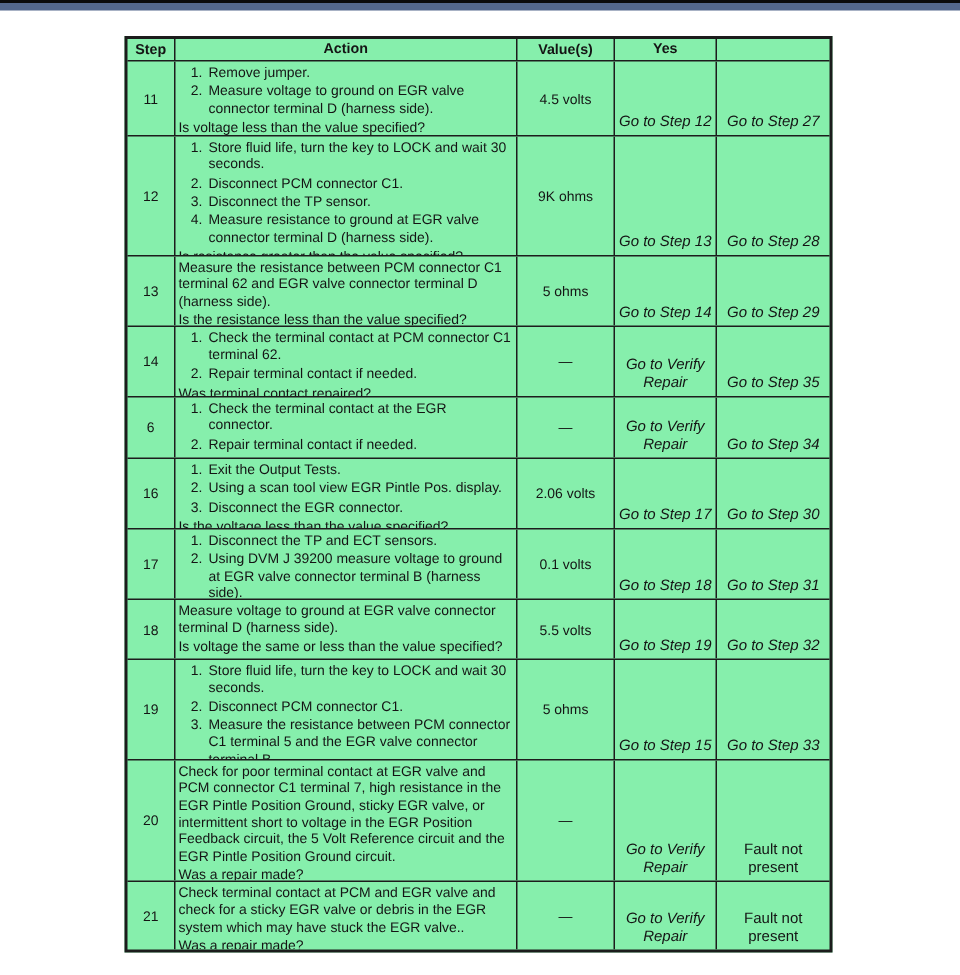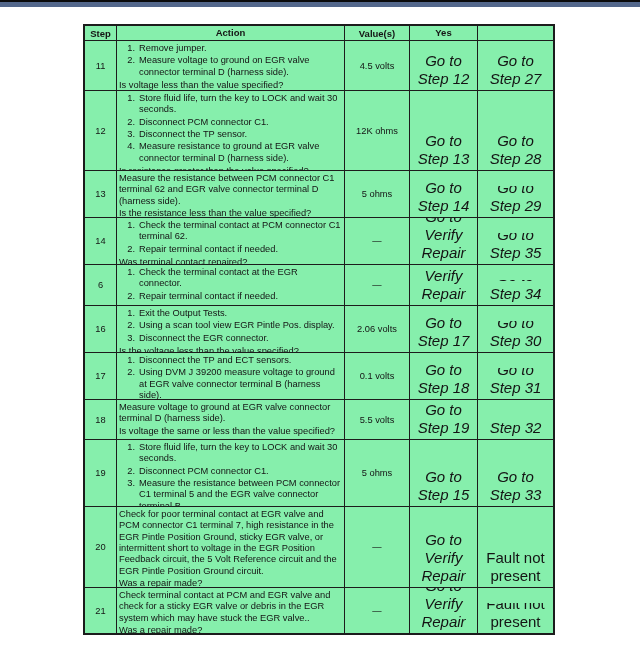--- a/index.html
+++ b/index.html
@@ -23,21 +23,21 @@
   .trow{display:flex;border-bottom:1px solid #1c1c1c;box-sizing:border-box;overflow:hidden;}
   .trow:last-child{border-bottom:none;}
   .cell{border-right:1px solid #1c1c1c;box-sizing:border-box;overflow:hidden;}
   .cell:last-child{border-right:none;margin-top:15px;}
   .c-step{width:32px;flex:none;display:flex;align-items:center;justify-content:center;font-size:9.3px;}
   .c-action{width:228px;flex:none;display:flex;flex-direction:column;font-size:9.3px;line-height:1.22;}
   .c-value{width:65px;flex:none;display:flex;align-items:center;justify-content:center;font-size:9.3px;text-align:center;}
   .c-yes{width:68px;flex:none;}
   .c-no{flex:1;}
   .c-ans{display:flex;flex-direction:column;justify-content:flex-end;align-items:center;
-         text-align:center;font-size:15px;font-style:italic;line-height:1.2;padding:1px 2px 2px 2px;}
+         text-align:center;font-size:10px;font-style:italic;line-height:1.2;padding:1px 2px 2px 2px;}
   .c-ans.plain{font-style:normal;}
   
   .hrow{height:15px;}
   .hrow .cell{display:flex;align-items:center;justify-content:center;
               font-weight:bold;font-size:9.5px;font-style:normal;padding:0;}
   
   .items{counter-reset:n;padding:2px 2px 0 5px;}
   .item{counter-increment:n;display:flex;margin-bottom:1px;}
   .item::before{content:counter(n) ".";width:13px;text-align:right;margin-right:4px;flex:none;}
   .para{padding:2px 3px 0 2px;}
@@ -94,21 +94,21 @@
           </div>
         <div class="item">
             <span>Disconnect the TP sensor.</span>
           </div>
         <div class="item">
             <span>Measure resistance to ground at EGR valve connector terminal D (harness side).</span>
           </div>
       </div>
       <div class="question">Is resistance greater than the value specified?</div>
     </div>
-    <div class="cell c-value">12K ohms</div>
+    <div class="cell c-value">9K ohms</div>
     <div class="cell c-yes c-ans">Go to Step 13</div>
     <div class="cell c-no c-ans">Go to Step 28</div>
   </div>
 
   <div class="trow r13">
     <div class="cell c-step">13</div>
     <div class="cell c-action">
       <div class="para">Measure the resistance between PCM connector C1 terminal 62 and EGR valve connector terminal D (harness side).</div>
       <div class="question">Is the resistance less than the value specified?</div>
     </div>

